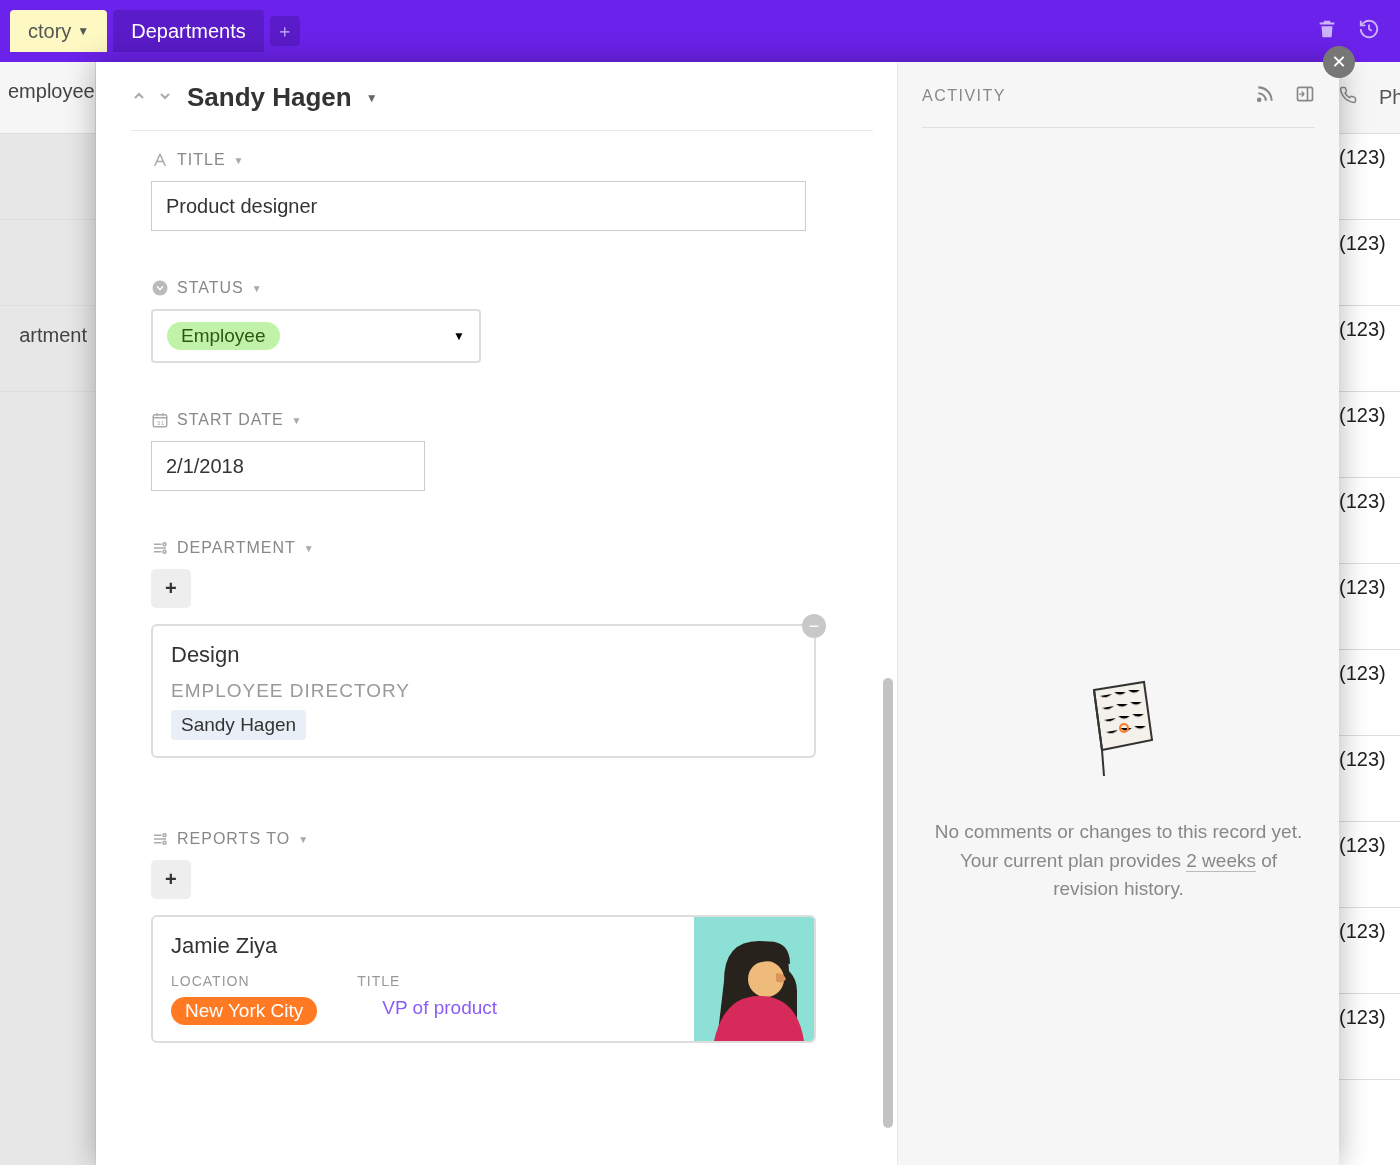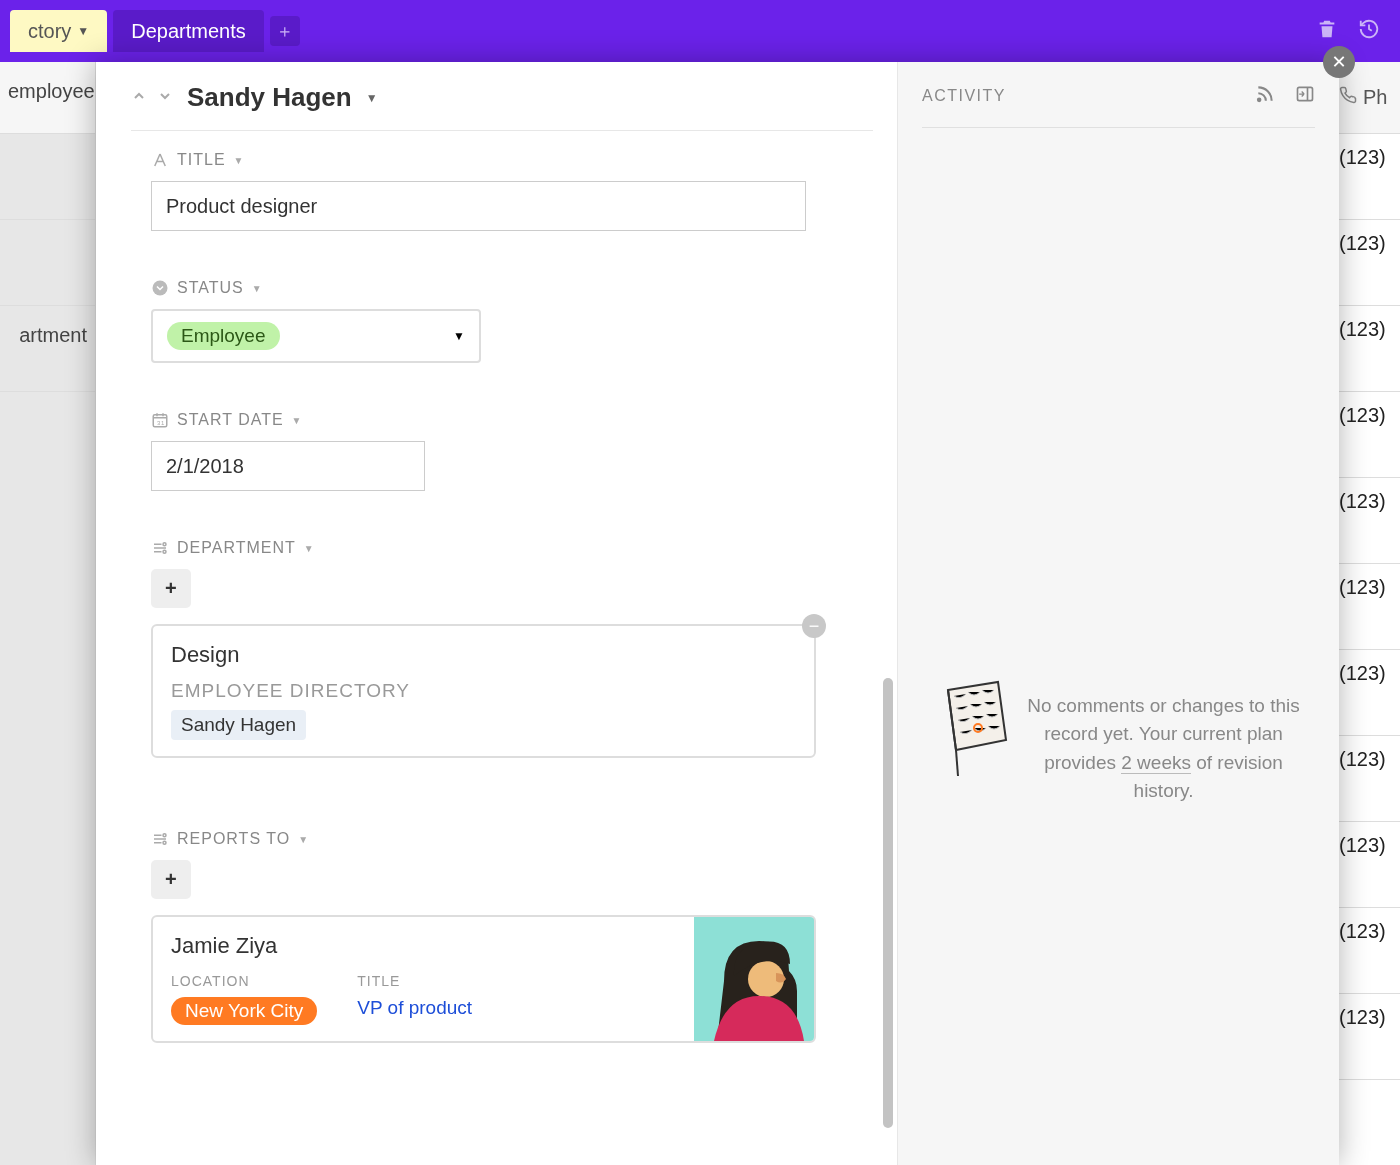--- a/index.html
+++ b/index.html
@@ -90,21 +90,21 @@
 .bg-right {
   position: absolute;
   right: 0; top: 0;
   width: 70px;
   height: 100%;
   background: #fff;
 }
 .bg-right-header {
   display: flex;
   align-items: center;
-  gap: 6px;
+  gap: 22px;
   height: 72px;
   padding: 0 8px;
   background: #f6f6f6;
   border-bottom: 1px solid #ddd;
   font-size: 20px;
   color: #555;
   border-left: 1px solid #ddd;
 }
 .bg-right-cell {
   height: 86px;
@@ -333,21 +333,22 @@
 .loc-pill {
   background: #ff7a22;
   color: #fff;
   padding: 3px 14px;
   border-radius: 14px;
   font-size: 19px;
   display: inline-block;
 }
 .title-val {
   font-size: 19px;
-  color: #1d4ed8;
+  color: #8b5cf6;
+  margin-left: 25px;
 }
 .reports-avatar {
   width: 120px;
   background: #8de0d6;
   position: relative;
 }
 .reports-avatar svg { position: absolute; bottom: 0; left: 0; width: 100%; }
 
 
 .activity {
@@ -383,21 +384,21 @@
   gap: 20px;
   color: #888;
 }
 .activity-icons svg { width: 20px; height: 20px; cursor: pointer; }
 
 .activity-empty {
   position: absolute;
   left: 0; right: 0;
   top: 56%;
   display: flex;
-  flex-direction: row;
+  flex-direction: column;
   align-items: center;
   padding: 0 30px;
   text-align: center;
   color: #888;
   font-size: 19px;
   line-height: 1.5;
 }
 .activity-empty .flag-illu {
   margin-bottom: 30px;
 }

